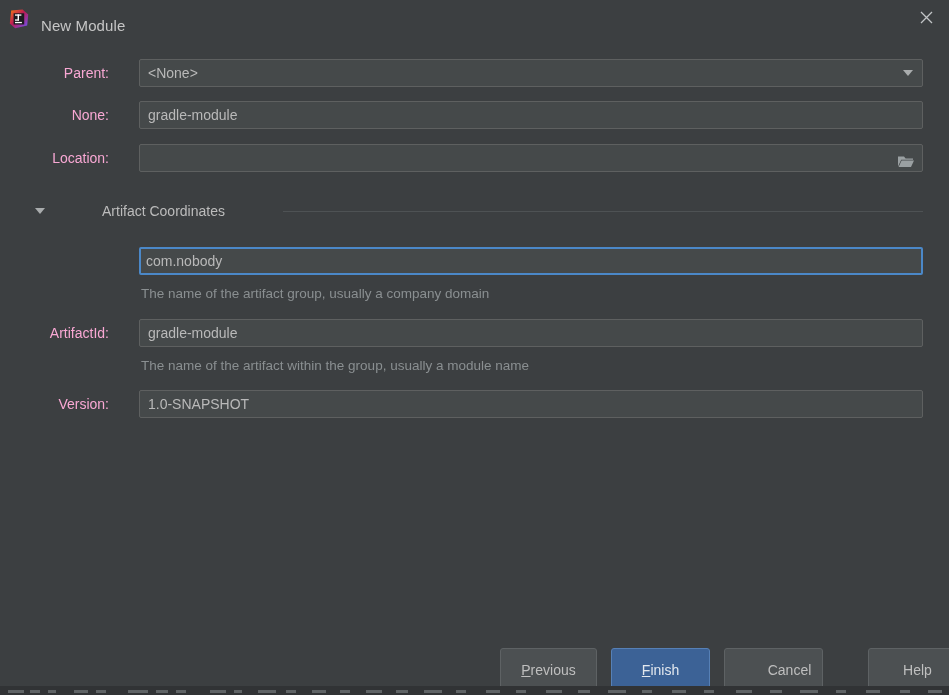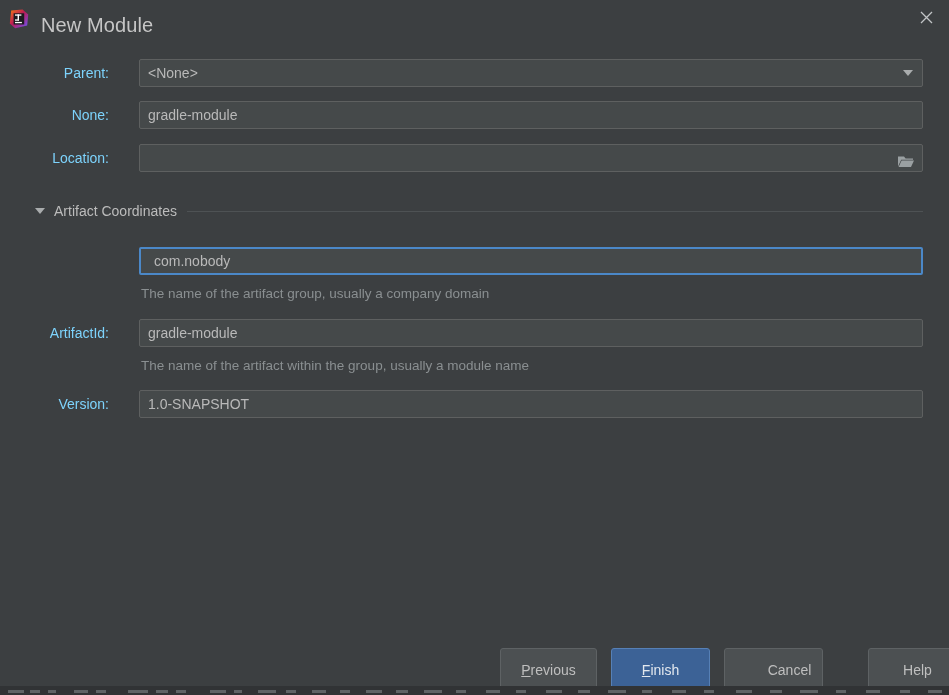--- a/index.html
+++ b/index.html
@@ -37,21 +37,21 @@
   }
   .app-icon {
     width: 20px;
     height: 20px;
     margin-left: 9px;
     margin-right: 12px;
     position: relative;
     flex: 0 0 auto;
   }
   .title-text {
-    font-size: 20px;
+    font-size: 15px;
     color: #c6c6c6;
     letter-spacing: 0.1px;
     margin-top: 12px;
   }
   .close-btn {
     position: absolute;
     right: 0; top: 0;
     width: 46px;
     height: 34px;
     display: flex;
@@ -74,21 +74,21 @@
     left: 0;
     width: 949px;
     height: 28px;
   }
   .lbl {
     position: absolute;
     left: 0;
     width: 109px;
     text-align: right;
     font-size: 14px;
-    color: #7dd3fc;
+    color: #f9a8d4;
     line-height: 28px;
     white-space: nowrap;
   }
   .lbl.indent { width: 109px; }
 
   .field {
     position: absolute;
     left: 139px;
     width: 784px;
     height: 28px;
@@ -100,21 +100,21 @@
     color: #b9b9b9;
     line-height: 26px;
     padding: 0 8px;
     white-space: nowrap;
     overflow: hidden;
   }
   .field.focused {
     background: #45494a;
     border: 2px solid #4b88c8;
     line-height: 24px;
-    padding: 0 13px;
+    padding: 0 5px;
   }
   .field.combo {
     padding-right: 44px;
   }
 
   .combo-arrow {
     position: absolute;
     right: 9px;
     top: 50%;
     transform: translateY(-50%);
@@ -276,21 +276,21 @@
       <div class="field">
         <span class="browse-icon">
           <svg width="18" height="15" viewBox="0 0 18 15">
             <path d="M1 13 L1 3 L7 3 L8.6 5 L16 5 L16 6.2 L4.2 6.2 L1 13 Z" fill="#9aa0a2"></path>
             <path d="M4.6 7 L17 7 L14 13.6 L1.6 13.6 Z" fill="#9aa0a2"></path>
           </svg>
         </span>
       </div>
     </div>
 
-    <div class="section" style="top:163px;">
+    <div class="section" style="top:163px;gap:48px;">
       <span class="sec-arrow"></span>
       <span class="sec-title">Artifact Coordinates</span>
       <span class="sec-line"></span>
     </div>
 
     <div class="row" style="top:209px;">
       <div class="field focused">
         <span>com.nobody</span>
       </div>
     </div>

